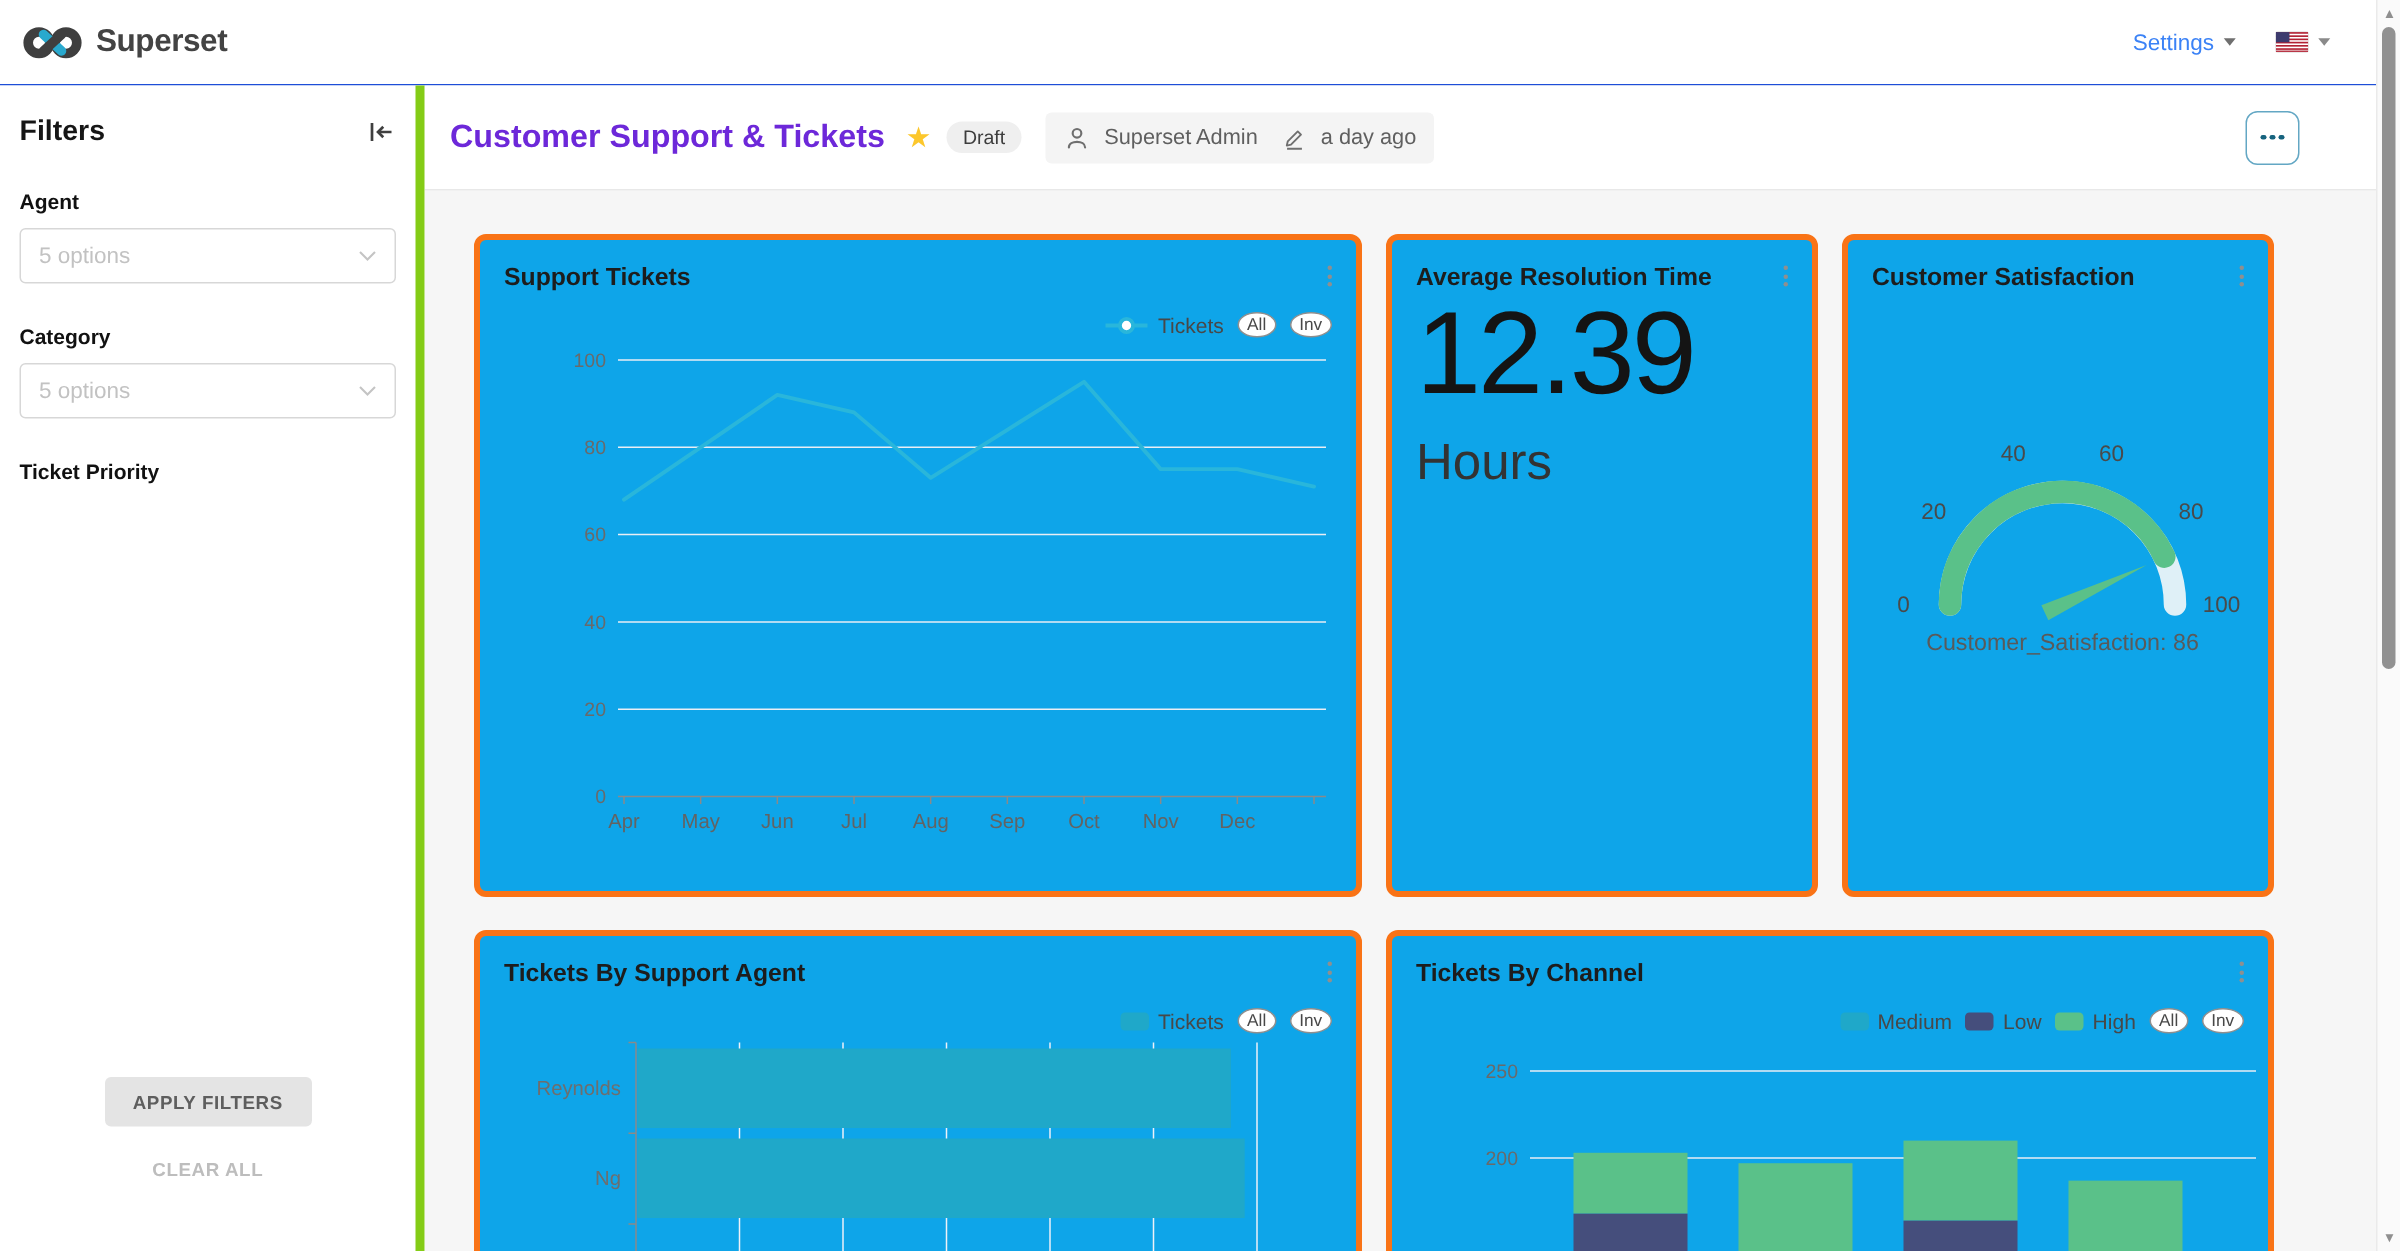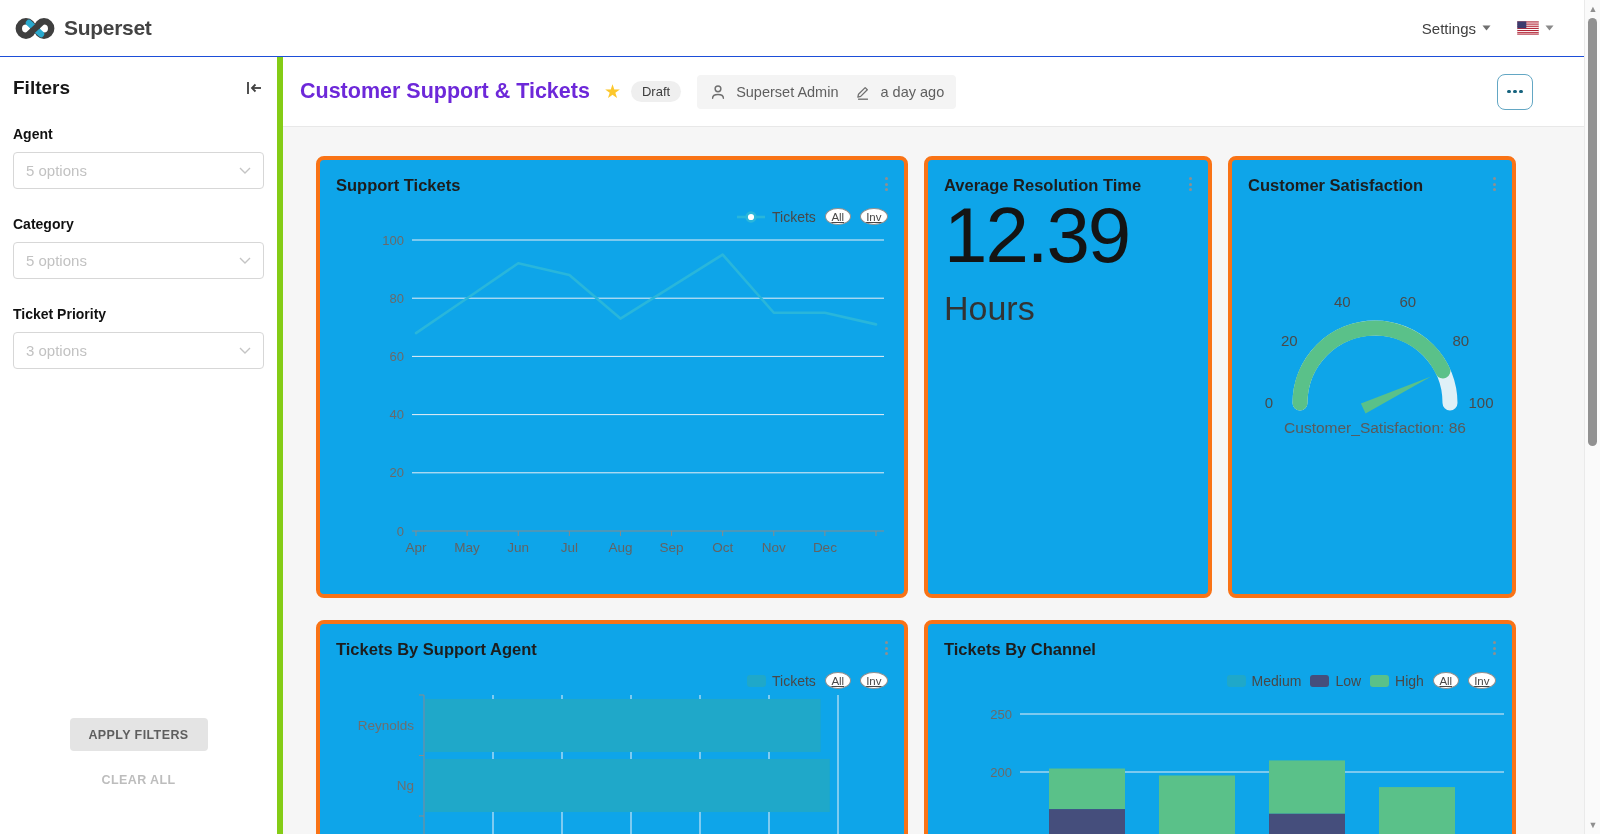--- a/index.html
+++ b/index.html
@@ -6,21 +6,21 @@
   html,body { width:1600px; height:834px; overflow:hidden; background:#fff;
     font-family:"Liberation Sans", sans-serif; color:#1d1d1d; }
   .app { position:relative; width:1600px; height:834px; }
 
   
   .navbar { width:1584px; height:57px; display:flex; align-items:center;
     justify-content:space-between; padding:0 16px 0 14px; border-bottom:1px solid #1d4ed8; background:#fff; }
   .brand { display:flex; align-items:center; gap:8px; cursor:pointer; }
   .brand-name { font-size:21px; font-weight:bold; color:#434343; letter-spacing:-0.3px; }
   .nav-right { display:flex; align-items:center; gap:26px; padding-right:14px; }
-  .nav-item { display:flex; align-items:center; gap:6px; font-size:15px; color:#404040; cursor:pointer; }
+  .nav-item { display:flex; align-items:center; gap:6px; font-size:15px; color:#3b82f6; cursor:pointer; }
 
   
   .main-wrap { display:flex; width:1584px; height:777px; }
   .sidebar { width:283px; flex-shrink:0; background:#fff; border-right:6px solid #84cc16;
     position:relative; padding:20px 13px; }
   .sb-head { display:flex; align-items:center; justify-content:space-between; }
   .sb-title { font-size:19px; font-weight:bold; color:#161616; }
   .fgroup { margin-top:27px; }
   .flabel { font-size:14px; font-weight:bold; color:#111; margin-bottom:10px; }
   .fselect { height:37px; border:1px solid #D7D7D7; border-radius:4px; background:#fff;
@@ -54,21 +54,21 @@
   .h-r1 { height:442px; } .h-r2 { height:420px; }
   .card-title { font-size:16.5px; font-weight:bold; color:#1d1d1d; }
   .kebab { position:absolute; top:13px; right:12px; display:flex; flex-direction:column; gap:2.5px;
     padding:4px; cursor:pointer; }
   .kebab i { width:3px; height:3px; border-radius:50%; background:#8F8F8F; }
   .legend-row { display:flex; justify-content:flex-end; align-items:center; gap:9px;
     margin-top:13px; font-size:14px; color:#484848; }
   .legend-item { display:flex; align-items:center; gap:6px; cursor:pointer; }
   .swatch { width:19px; height:12px; border-radius:3px; display:inline-block; }
   .pill { border:1px solid #8F8F8F; border-radius:50%; font-size:11.5px; padding:1.5px 5.5px;
-    color:#484848; cursor:pointer; background:#fff; font-family:inherit;text-decoration:underline; }
+    color:#484848; cursor:pointer; background:#fff; font-family:inherit; }
   svg text { font-family:"Liberation Sans", sans-serif; }
 
   .big-num { font-size:78px; line-height:80px; color:#141414; letter-spacing:-2px; }
   .big-sub { font-size:34px; color:#333; margin-top:14px; }
   .gauge-wrap { margin-top:40px; display:flex; justify-content:center; }
 
   
   .scrollbar { position:absolute; right:0; top:0; width:16px; height:834px; background:#FAFAFA;
     border-left:1px solid #EAEAEA; }
   .sb-arrow { position:absolute; left:0; width:16px; text-align:center; color:#8F8F8F; font-size:9px; cursor:pointer; }
@@ -142,26 +142,20 @@
         <div class="flabel">Category</div>
         <div class="fselect">
           <span class="fph">5 options</span>
           <svg width="12" height="7" viewBox="0 0 12 7">
               <polyline points="1,1 6,6 11,1" fill="none" stroke="#C4C4C4" stroke-width="1.4"></polyline>
             </svg>
         </div>
       </div>
       <div class="fgroup">
         <div class="flabel">Ticket Priority</div>
-        <div class="fselect">
-          <span class="fph">3 options</span>
-          <svg width="12" height="7" viewBox="0 0 12 7">
-              <polyline points="1,1 6,6 11,1" fill="none" stroke="#C4C4C4" stroke-width="1.4"></polyline>
-            </svg>
-        </div>
       </div>
 
       <button class="apply-btn">APPLY FILTERS</button>
       <button class="clear-btn">CLEAR ALL</button>
     </aside>
 
     <main>
       <div class="dash-header">
         <span class="dash-title">Customer Support &amp; Tickets</span>
         <span class="star">★</span>

